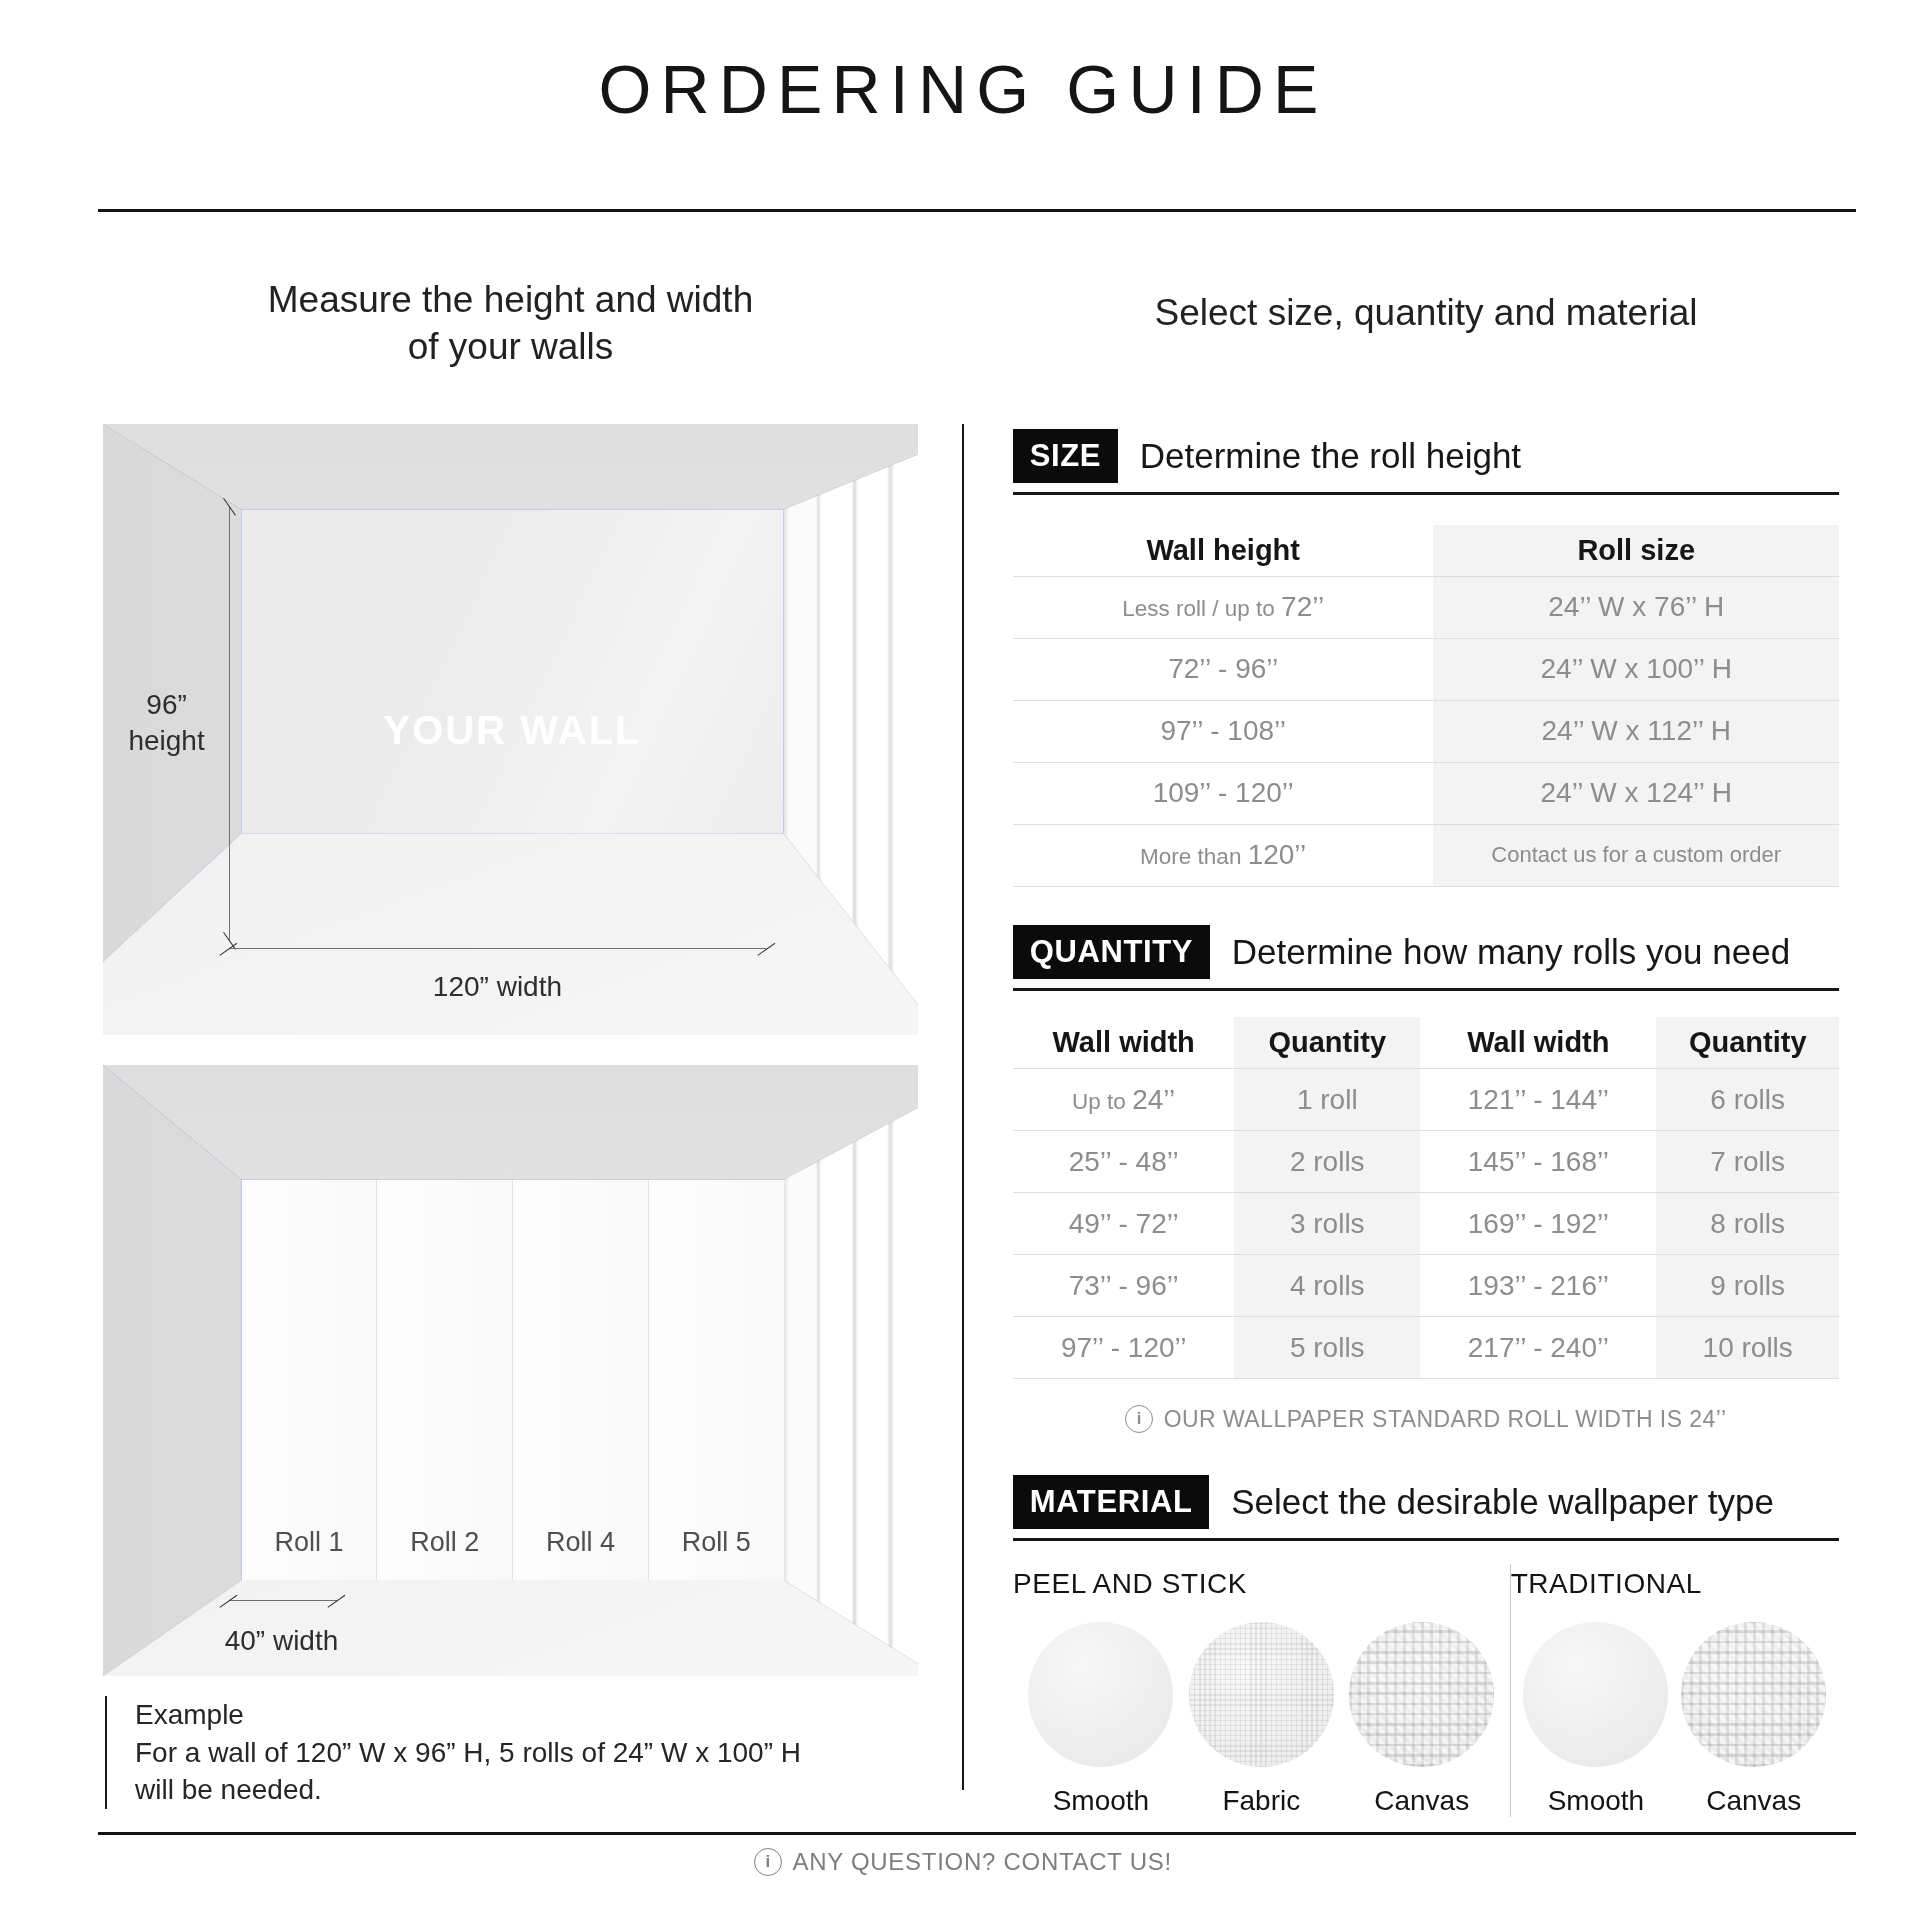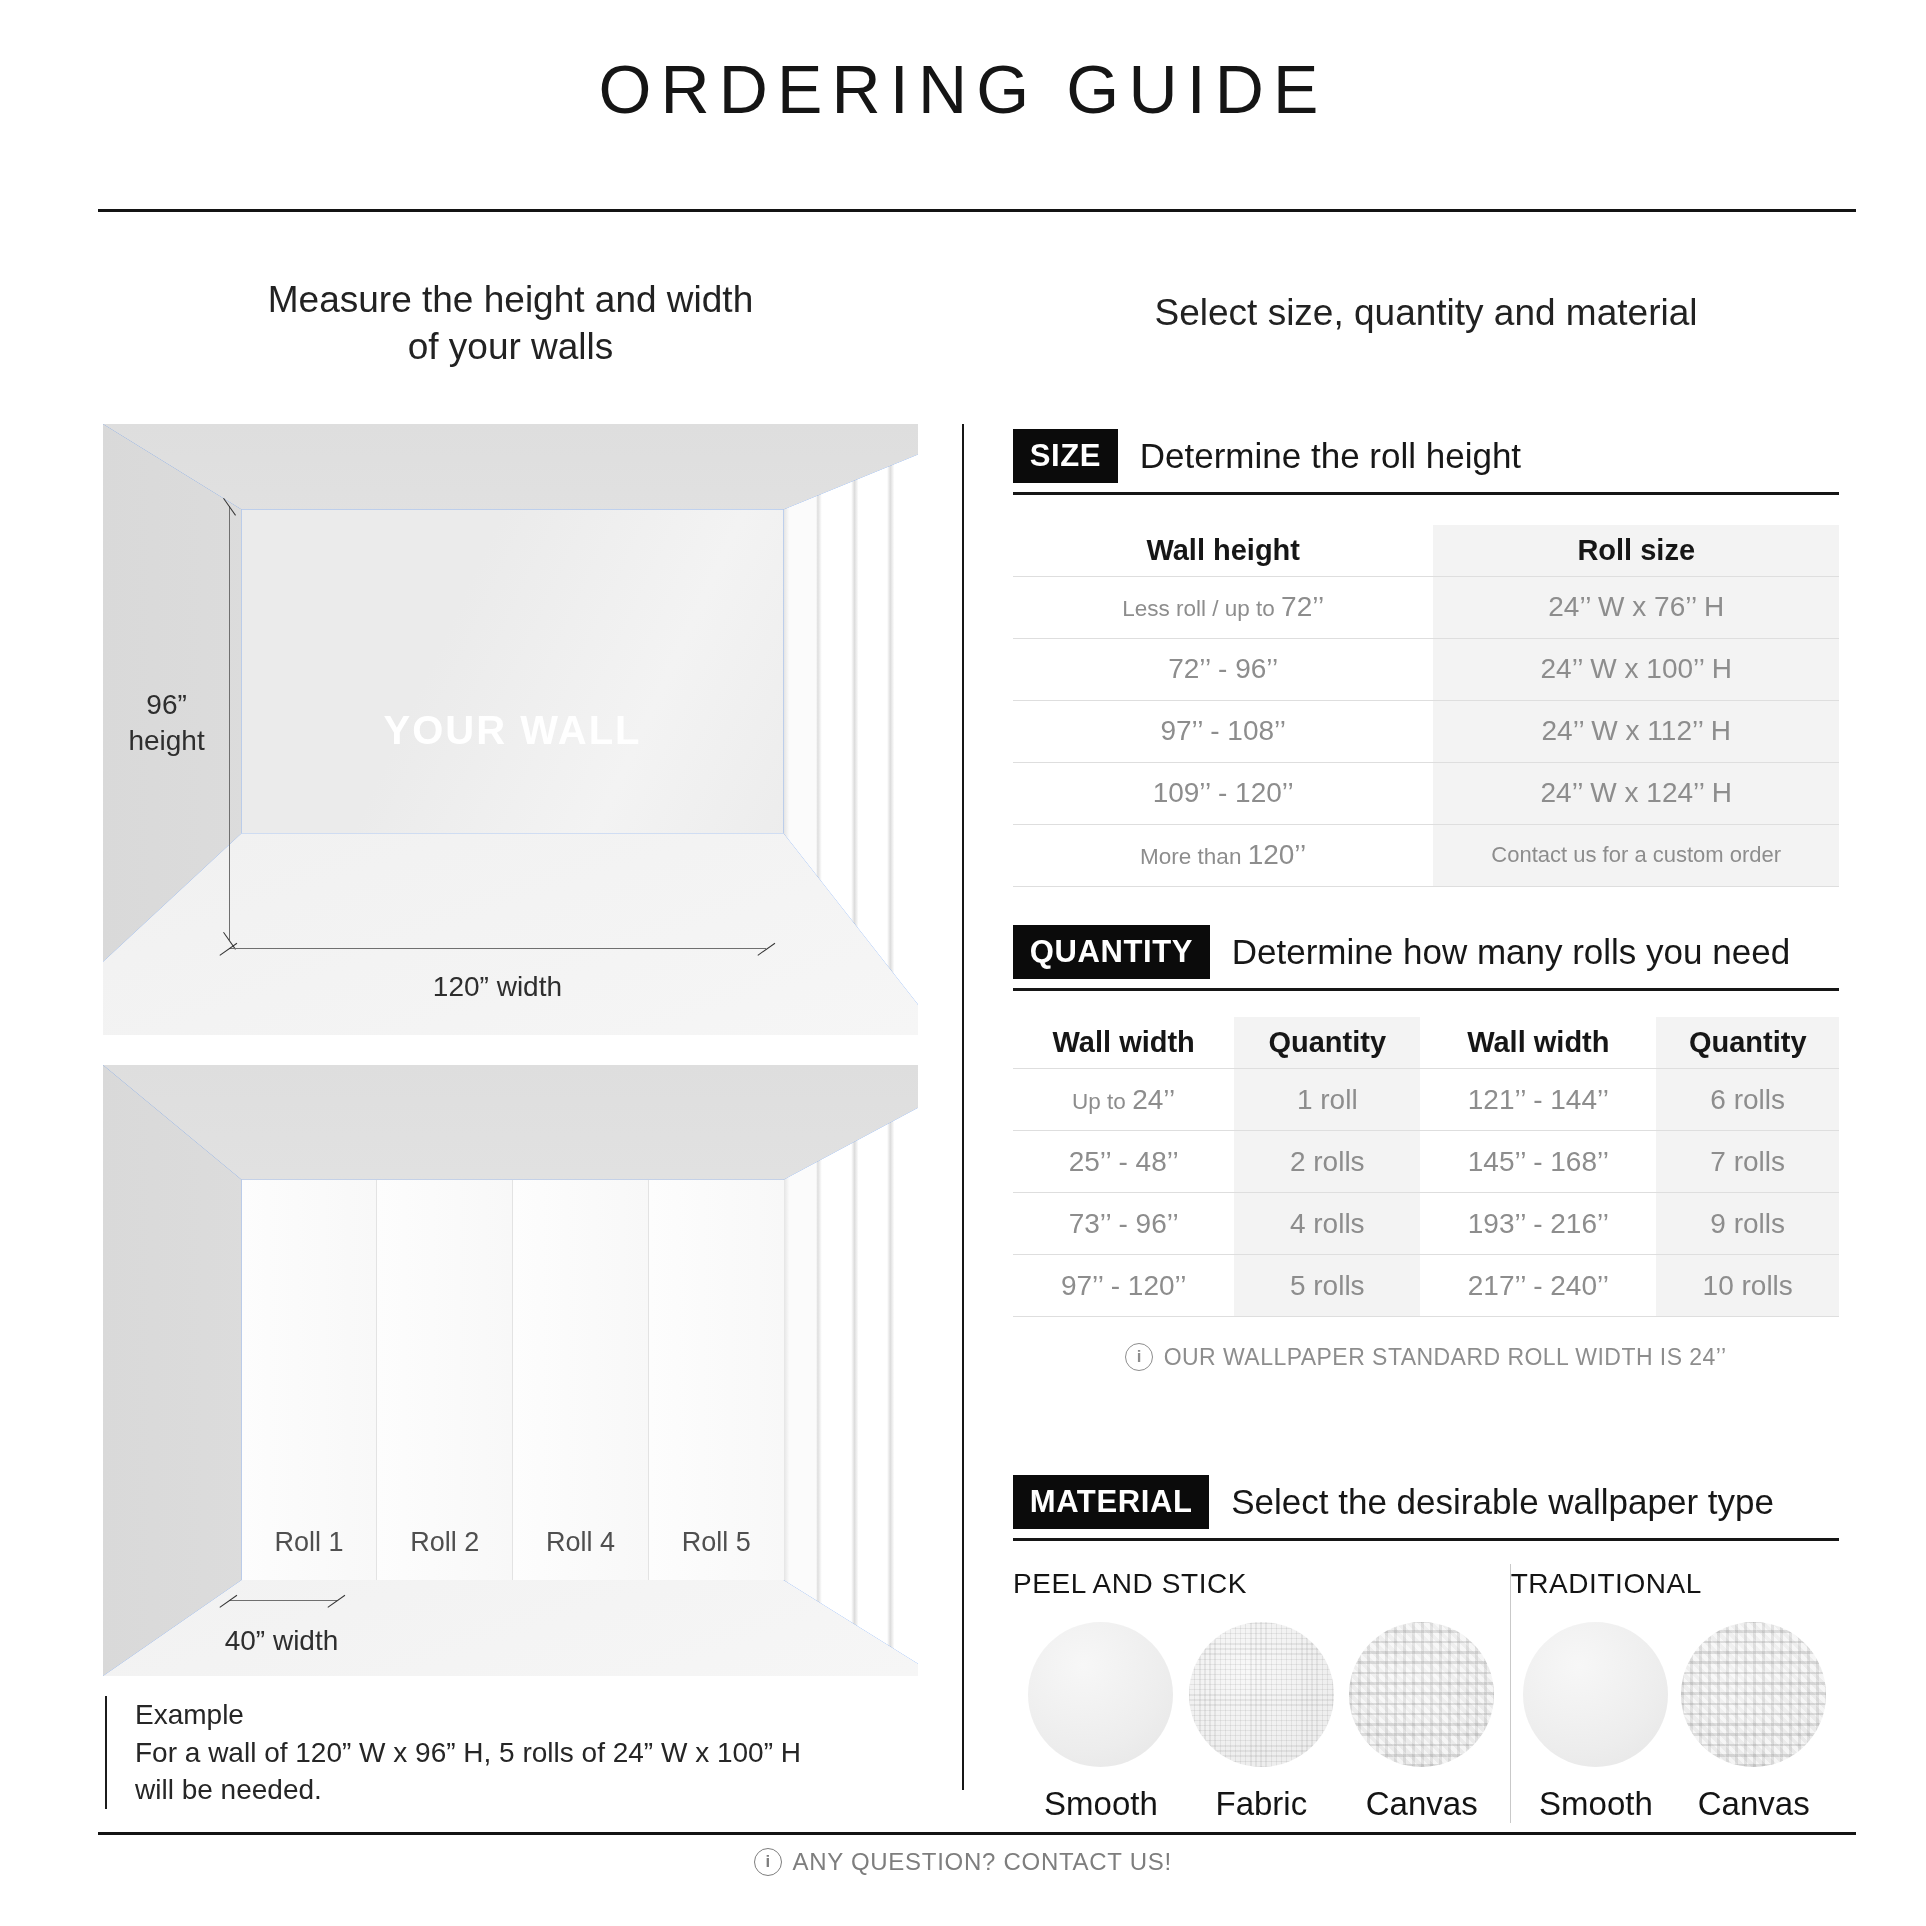--- a/index.html
+++ b/index.html
@@ -117,21 +117,21 @@
   .tex-smooth{background:radial-gradient(circle at 38% 30%,#f7f7f7,#ededed 62%,#e5e5e5 100%);}
   .tex-fabric{background:
      repeating-linear-gradient(0deg,rgba(120,120,120,.13) 0 1.3px,transparent 1.3px 5.1px),
      repeating-linear-gradient(90deg,rgba(120,120,120,.13) 0 1.3px,transparent 1.3px 5.1px),
      radial-gradient(circle at 40% 32%,#f8f8f8,#eeeeee 70%);}
   .tex-canvas{background:
      repeating-linear-gradient(0deg,rgba(100,100,100,.18) 0 2.6px,transparent 2.6px 10.3px),
      repeating-linear-gradient(90deg,rgba(100,100,100,.14) 0 2.6px,transparent 2.6px 9px),
      repeating-linear-gradient(45deg,rgba(255,255,255,.5) 0 3.9px,transparent 3.9px 7.7px),
      radial-gradient(circle at 45% 35%,#f4f4f4,#eaeaea 75%);}
-  .swatch-label{margin-top:18px;font-size:33px;font-weight:500;color:#141414;}
+  .swatch-label{margin-top:18px;font-size:28px;font-weight:500;color:#141414;}
 
   
   .footer{left:0;top:1848px;width:1926px;display:flex;justify-content:center;
     align-items:center;font-size:24px;letter-spacing:.03em;color:#7e7e7e;}
   .footer .info-circle{border-color:#7e7e7e;color:#7e7e7e;}
 </style>
 </head>
 <body>
 
 <div class="page">
@@ -252,20 +252,26 @@
           <td>121’’ - 144’’</td>
           <td class="shade">6 rolls</td>
         </tr>
         <tr>
           <td><span class="prefix"></span><span>25’’ - 48’’</span></td>
           <td class="shade">2 rolls</td>
           <td>145’’ - 168’’</td>
           <td class="shade">7 rolls</td>
         </tr>
         <tr>
+          <td><span class="prefix"></span><span>49’’ - 72’’</span></td>
+          <td class="shade">3 rolls</td>
+          <td>169’’ - 192’’</td>
+          <td class="shade">8 rolls</td>
+        </tr>
+        <tr>
           <td><span class="prefix"></span><span>73’’ - 96’’</span></td>
           <td class="shade">4 rolls</td>
           <td>193’’ - 216’’</td>
           <td class="shade">9 rolls</td>
         </tr>
         <tr>
           <td><span class="prefix"></span><span>97’’ - 120’’</span></td>
           <td class="shade">5 rolls</td>
           <td>217’’ - 240’’</td>
           <td class="shade">10 rolls</td>

